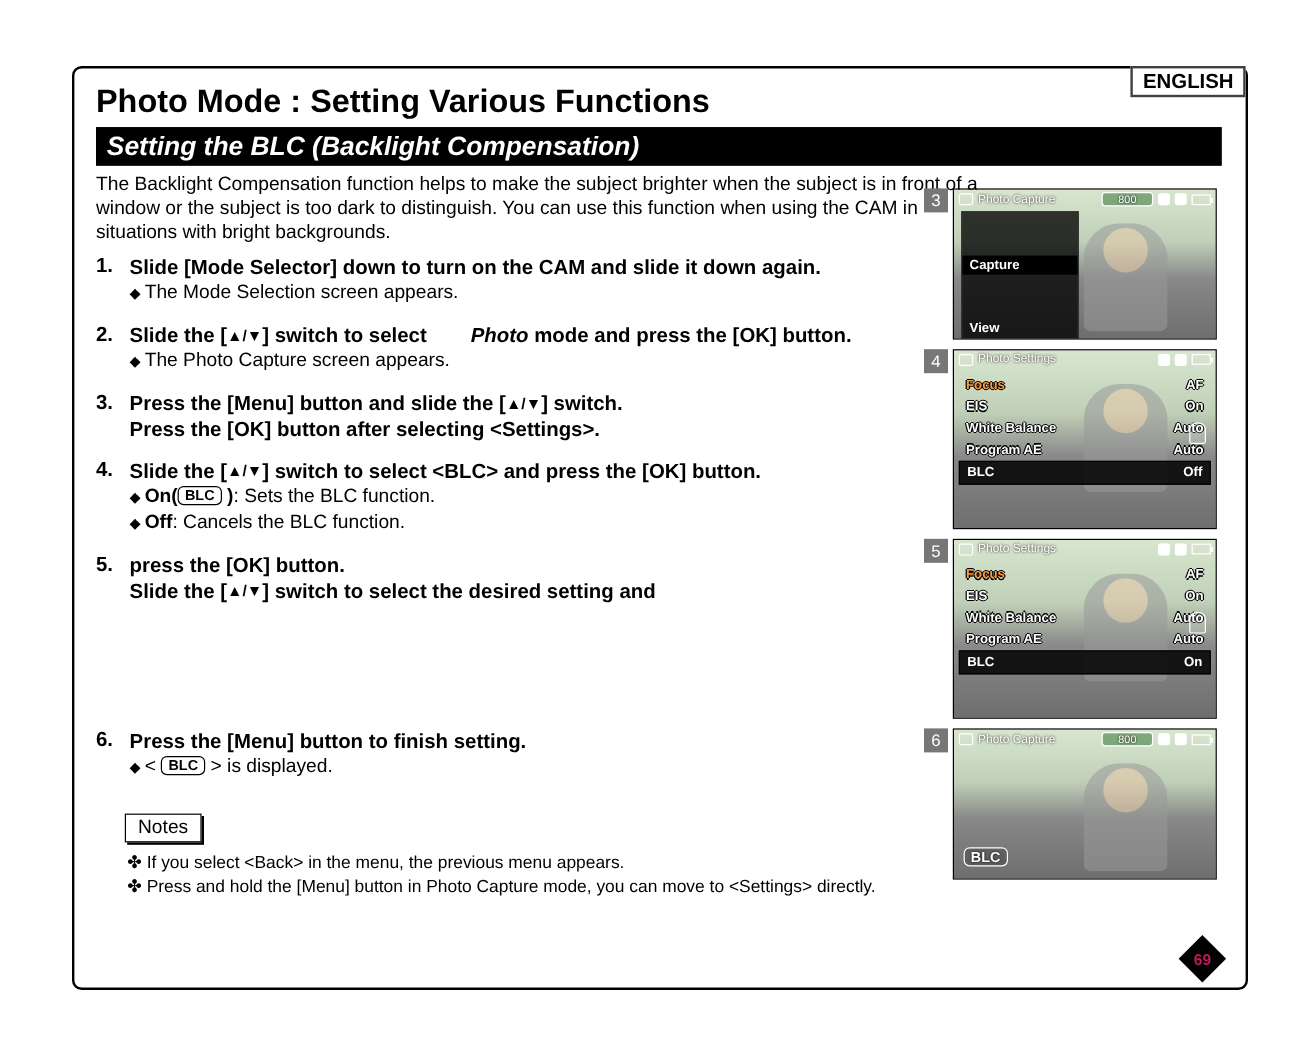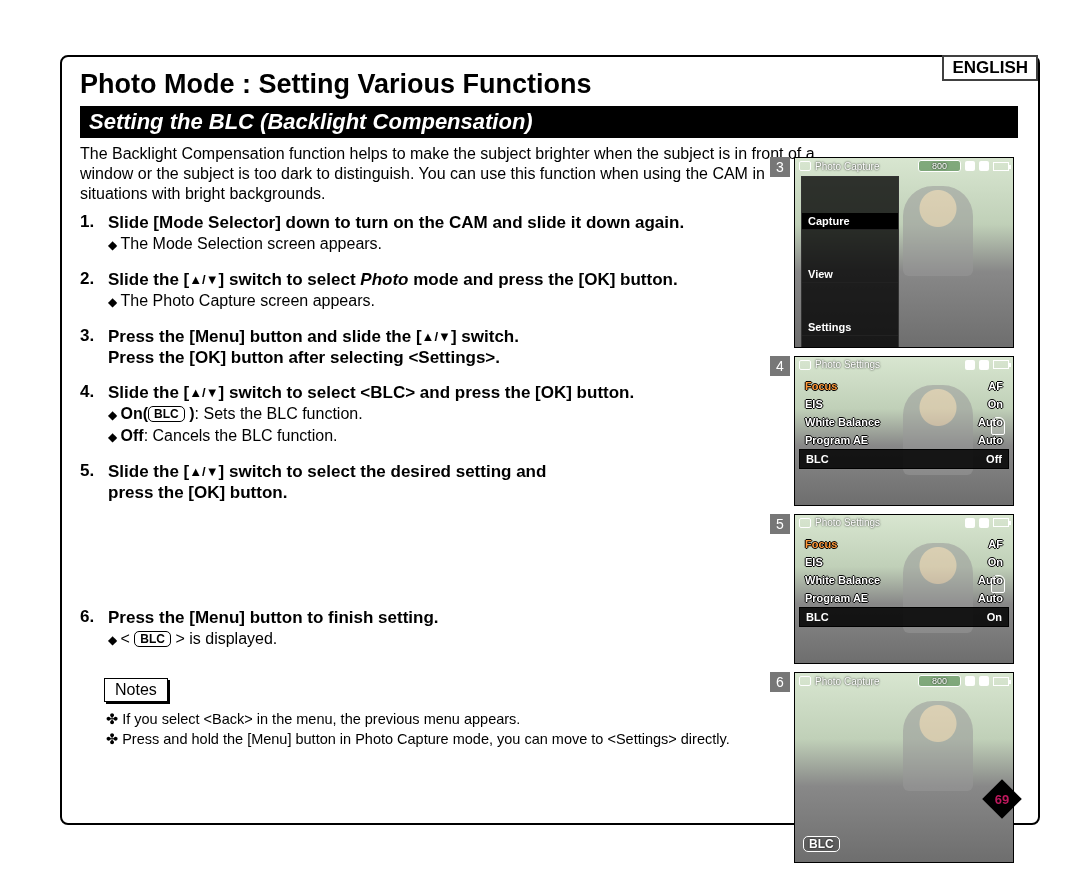--- a/index.html
+++ b/index.html
@@ -57,21 +57,21 @@
     max-width: 720px;
   }
   ol.steps > li {
     display: flex;
     align-items: flex-start;
     margin-bottom: 14px;
   }
   .step-num { font-weight: bold; font-size: 17px; width: 28px; flex-shrink:0; }
   .step-body { flex: 1; }
   .step-main { font-weight: bold; font-size: 17px; line-height: 1.25; }
-  .step-main .em { font-style: italic; }
+  .step-main .em { font-style: italic; margin-left: 32px; }
   .sub { font-size: 16px; line-height: 1.35; margin-left: 0; }
   .sub::before { content: "◆ "; font-size: 12px; }
   .sub b { font-weight: bold; }
   .blc-pill {
     display: inline-block;
     border: 1px solid #000;
     border-radius: 5px;
     padding: 0 5px;
     font-size: 12px;
     font-weight: bold;
@@ -118,21 +118,21 @@
     margin-right: 4px;
     flex-shrink:0;
   }
   .shot {
     width: 220px;
     border: 1px solid #000;
     position: relative;
     overflow: hidden;
     background: linear-gradient(180deg,#d8e6d0 0%, #c0d0b8 35%, #888 60%, #6e6e6e 100%);
   }
-  .shot.tall { height: 191px; }
+  .shot.tall { height: 126px; }
   .shot.short { height: 150px; }
   .statusbar {
     display:flex; align-items:center;
     padding: 2px 4px;
     color:#fff; font-size: 10px;
     gap: 4px;
     text-shadow: 0 0 2px #000;
   }
   .statusbar .cam-icon {
     width:12px; height:10px; border:1px solid #fff; border-radius:2px; position:relative;
@@ -249,24 +249,24 @@
         </div>
         <div class="sub">
           <b>Off</b><span>: Cancels the BLC function.</span>
         </div>
       </div>
     </li>
 
     <li>
       <span class="step-num">5.</span>
       <div class="step-body">
+        <div class="step-main">press the [OK] button.</div>
         <div class="step-main">
           <span>Slide the [</span><span class="tri">▲/▼</span><span>] switch to select the desired setting and</span>
         </div>
-        <div class="step-main">press the [OK] button.</div>
       </div>
     </li>
   </ol>
 
   <div class="step6-spacer"></div>
 
   <ol class="steps">
 
     <li>
       <span class="step-num">6.</span>

